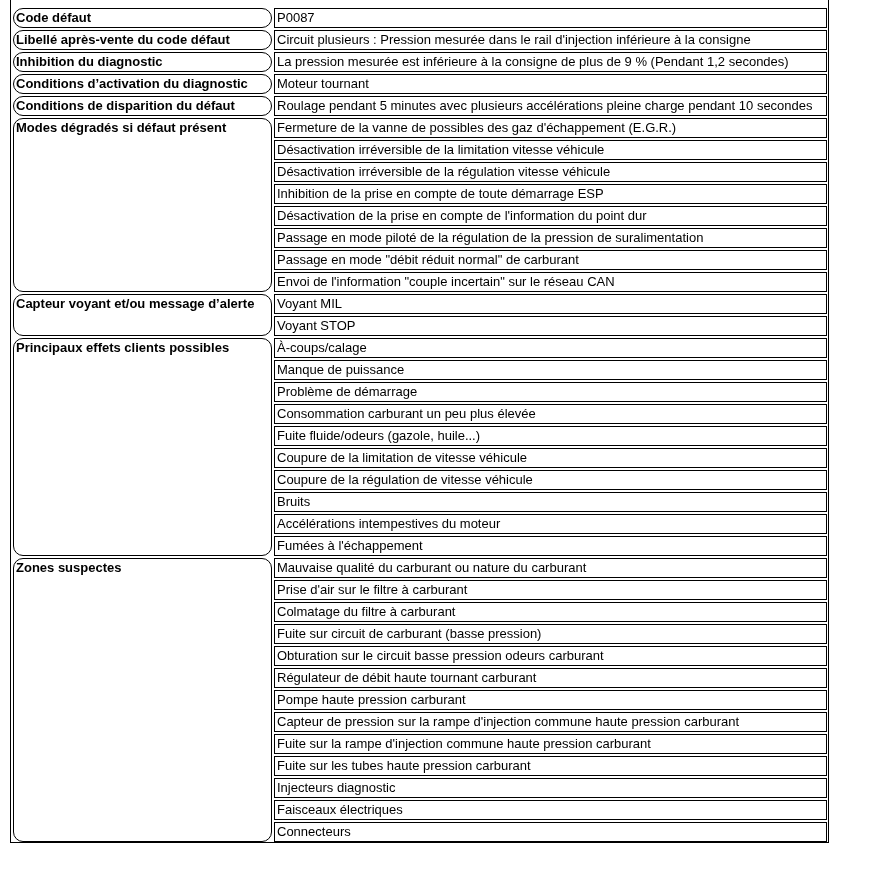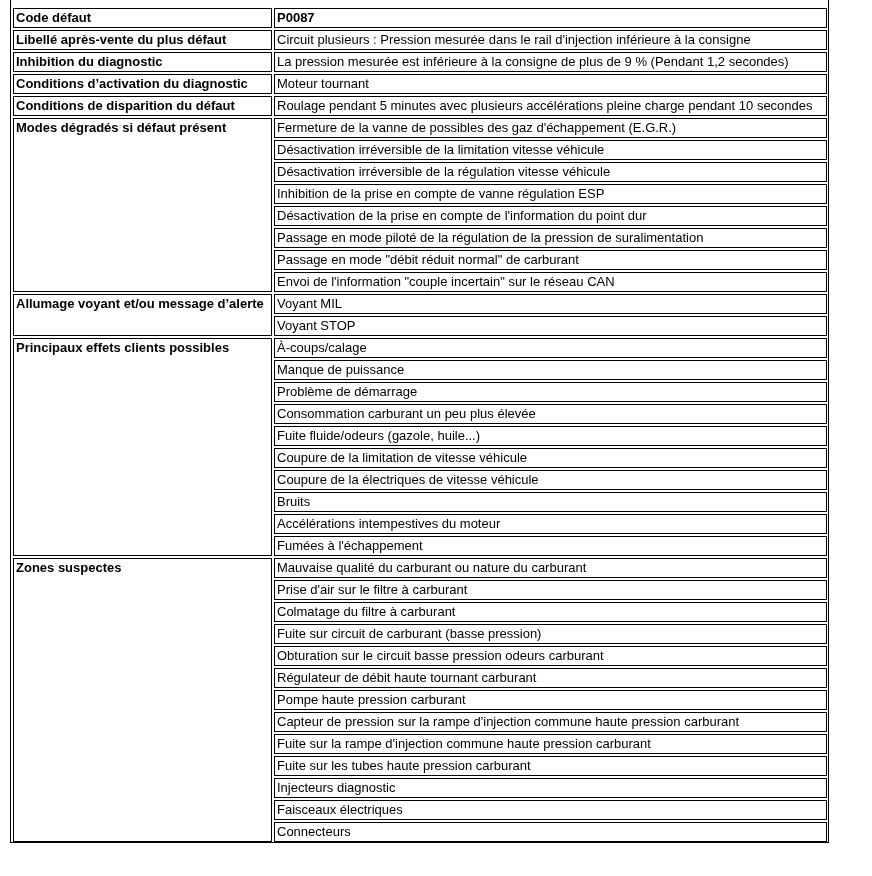--- a/index.html
+++ b/index.html
@@ -4,36 +4,36 @@
 <style>
   html, body { margin: 0; padding: 0; background: #ffffff; }
   body { width: 872px; height: 876px; position: relative; overflow: hidden;
          font-family: "Liberation Sans", sans-serif; font-size: 13px; color: #000; }
   .frame { position: absolute; left: 10px; top: -12px; width: 817px; height: 854px;
            border: 1px solid #000; border-top: none; box-sizing: content-box; }
   table.diag { position: absolute; left: 11px; top: 6px; border-collapse: separate;
                border-spacing: 2px; width: 818px; table-layout: fixed; }
   table.diag td { border: 1px solid #000; padding: 0 2px; height: 18px; line-height: 18px;
                   vertical-align: top; white-space: nowrap; overflow: hidden; }
-  td.label { width: 253px; font-weight: bold; }
+  td.label { width: 253px; font-weight: bold; border-radius: 10px; }
   td.value { }
-  td.code { font-weight: bold; }
+  td.code { font-weight: normal; }
 </style>
 </head>
 <body>
 
 <div class="frame"></div>
 <table class="diag">
   <tbody id="diag-body">
       <tr>
         <td class="label" rowspan="1">Code défaut</td>
         <td class="value code">P0087</td>
       </tr>
       <tr>
-        <td class="label" rowspan="1">Libellé après-vente du plus défaut</td>
+        <td class="label" rowspan="1">Libellé après-vente du code défaut</td>
         <td class="value">Circuit plusieurs : Pression mesurée dans le rail d'injection inférieure à la consigne</td>
       </tr>
       <tr>
         <td class="label" rowspan="1">Inhibition du diagnostic</td>
         <td class="value">La pression mesurée est inférieure à la consigne de plus de 9 % (Pendant 1,2 secondes)</td>
       </tr>
       <tr>
         <td class="label" rowspan="1">Conditions d’activation du diagnostic</td>
         <td class="value">Moteur tournant</td>
       </tr>
@@ -45,36 +45,36 @@
         <td class="label" rowspan="8">Modes dégradés si défaut présent</td>
         <td class="value">Fermeture de la vanne de possibles des gaz d'échappement (E.G.R.)</td>
       </tr>
       <tr>
         <td class="value">Désactivation irréversible de la limitation vitesse véhicule</td>
       </tr>
       <tr>
         <td class="value">Désactivation irréversible de la régulation vitesse véhicule</td>
       </tr>
       <tr>
-        <td class="value">Inhibition de la prise en compte de vanne régulation ESP</td>
+        <td class="value">Inhibition de la prise en compte de toute démarrage ESP</td>
       </tr>
       <tr>
         <td class="value">Désactivation de la prise en compte de l'information du point dur</td>
       </tr>
       <tr>
         <td class="value">Passage en mode piloté de la régulation de la pression de suralimentation</td>
       </tr>
       <tr>
         <td class="value">Passage en mode "débit réduit normal" de carburant</td>
       </tr>
       <tr>
         <td class="value">Envoi de l'information "couple incertain" sur le réseau CAN</td>
       </tr>
       <tr>
-        <td class="label" rowspan="2">Allumage voyant et/ou message d’alerte</td>
+        <td class="label" rowspan="2">Capteur voyant et/ou message d’alerte</td>
         <td class="value">Voyant MIL</td>
       </tr>
       <tr>
         <td class="value">Voyant STOP</td>
       </tr>
       <tr>
         <td class="label" rowspan="10">Principaux effets clients possibles</td>
         <td class="value">À-coups/calage</td>
       </tr>
       <tr>
@@ -86,21 +86,21 @@
       <tr>
         <td class="value">Consommation carburant un peu plus élevée</td>
       </tr>
       <tr>
         <td class="value">Fuite fluide/odeurs (gazole, huile...)</td>
       </tr>
       <tr>
         <td class="value">Coupure de la limitation de vitesse véhicule</td>
       </tr>
       <tr>
-        <td class="value">Coupure de la électriques de vitesse véhicule</td>
+        <td class="value">Coupure de la régulation de vitesse véhicule</td>
       </tr>
       <tr>
         <td class="value">Bruits</td>
       </tr>
       <tr>
         <td class="value">Accélérations intempestives du moteur</td>
       </tr>
       <tr>
         <td class="value">Fumées à l'échappement</td>
       </tr>

